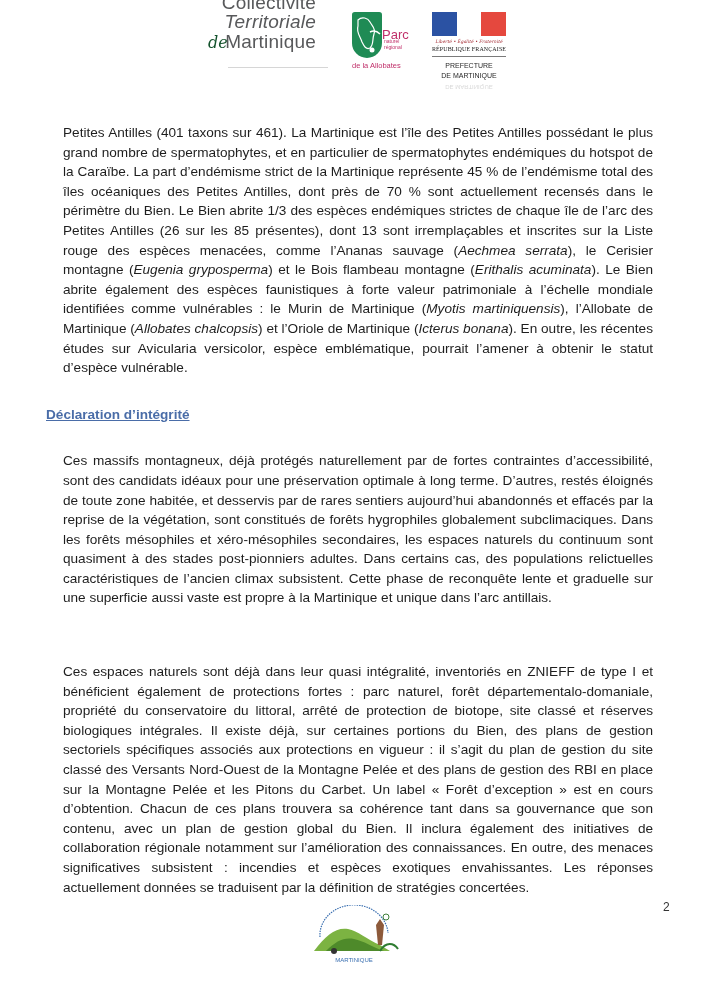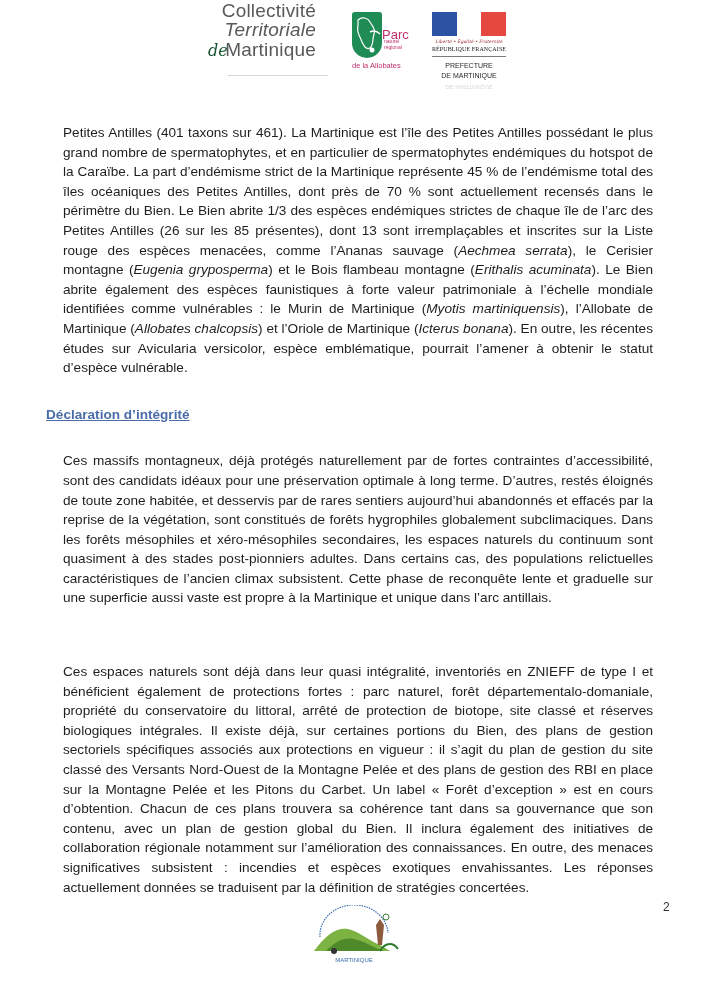--- a/index.html
+++ b/index.html
@@ -1,20 +1,20 @@
 <!DOCTYPE html>
 <html><head>
 <meta charset="utf-8">
 <style>
   html, body { margin: 0; padding: 0; background: #ffffff; }
   body { width: 711px; height: 1005px; position: relative; overflow: hidden;
          font-family: "Liberation Sans", sans-serif; color: #1e1e1e; }
 
   
-  .logo-ctm { position: absolute; left: 208px; top: 8px; width: 120px; height: 75px; }
+  .logo-ctm { position: absolute; left: 208px; top: 0px; width: 120px; height: 75px; }
   .logo-ctm .line { position: absolute; right: 12px; font-size: 19px; color: #58595b; letter-spacing: 0.2px; line-height: 19px; }
   .logo-ctm .l1 { top: -7px; }
   .logo-ctm .l2 { top: 12px; font-style: italic; }
   .logo-ctm .l3 { top: 32px; }
   .logo-ctm .de { position: absolute; left: 0px; top: 33px; font-family: "DejaVu Serif", serif; font-style: italic; font-size: 16px; color: #14532d; }
   .logo-ctm .rule { position: absolute; left: 20px; right: 0px; top: 67px; height: 1px; background: #d6d6d6; }
 
   .logo-pnr { position: absolute; left: 352px; top: 12px; width: 52px; height: 70px; }
   .logo-pnr .shield { position: absolute; left: 0; top: 0; width: 30px; height: 46px; background: #1f8b55; border-radius: 3px 3px 16px 16px; }
   .logo-pnr .shield svg { position: absolute; left: 0; top: 0; }

